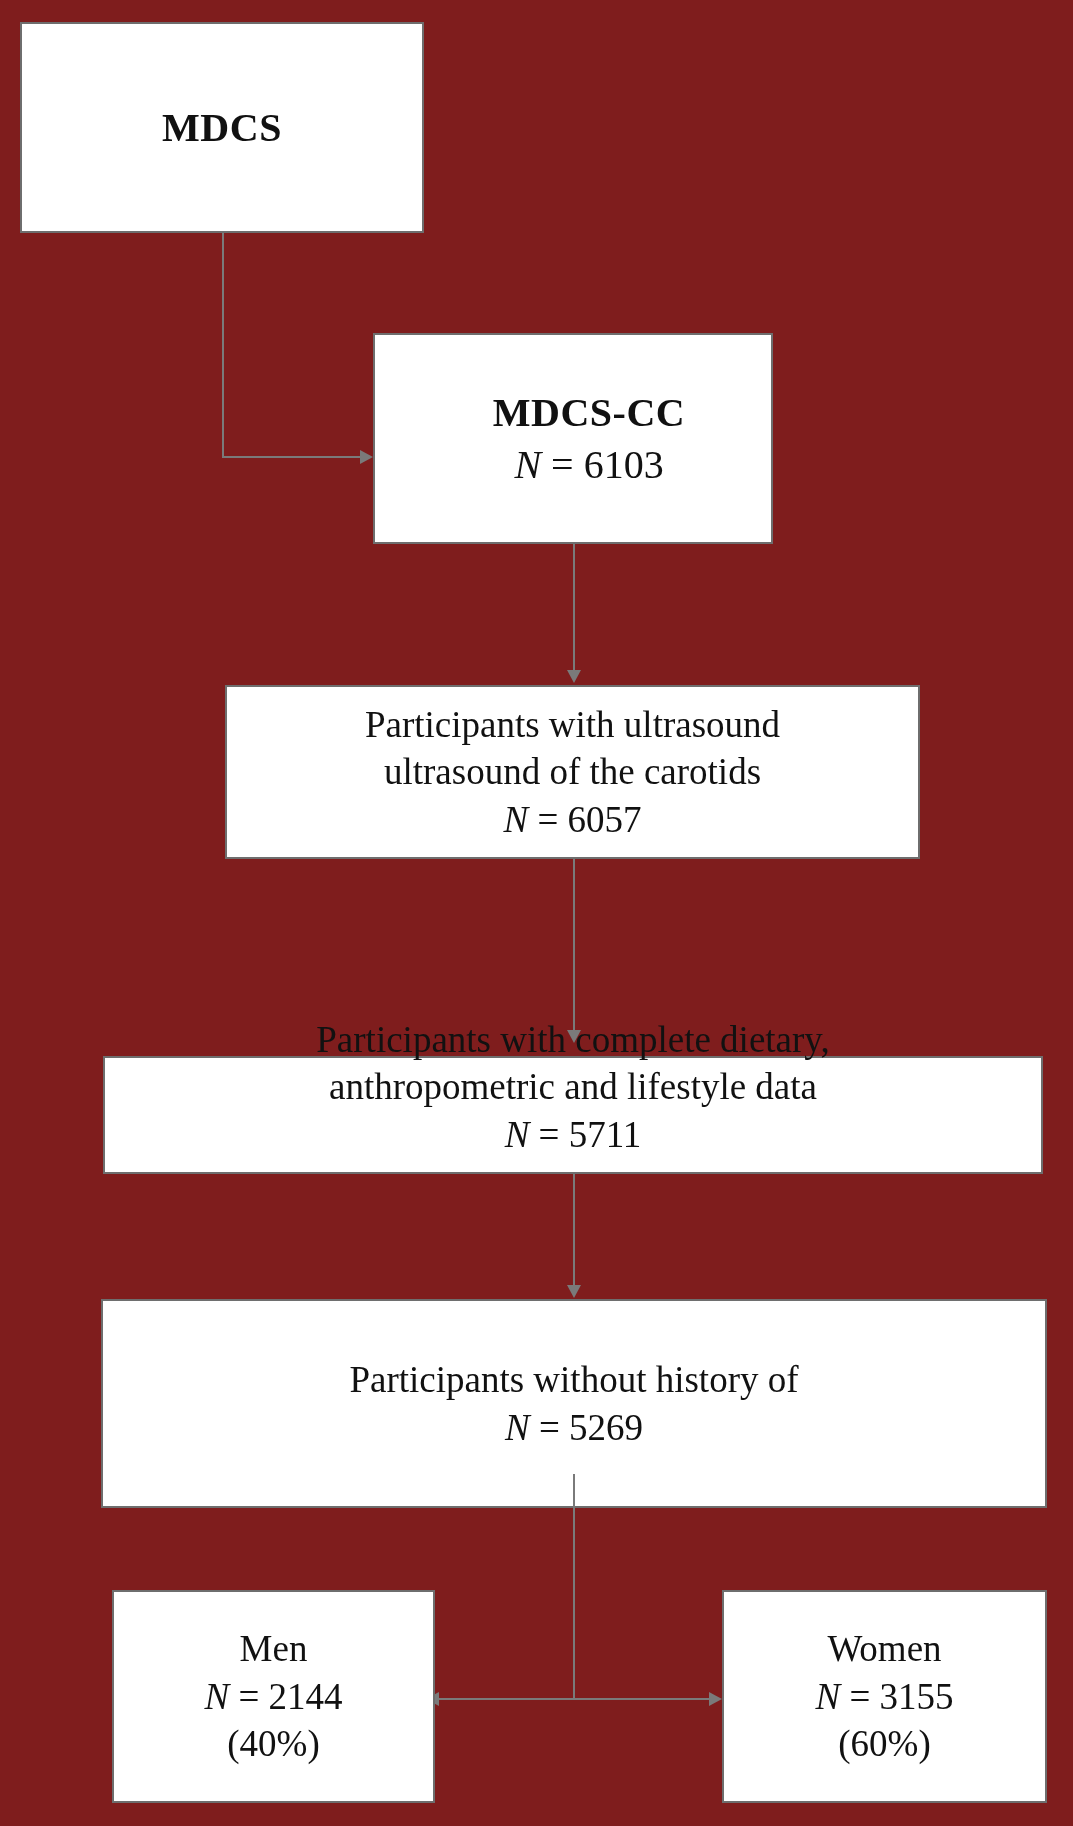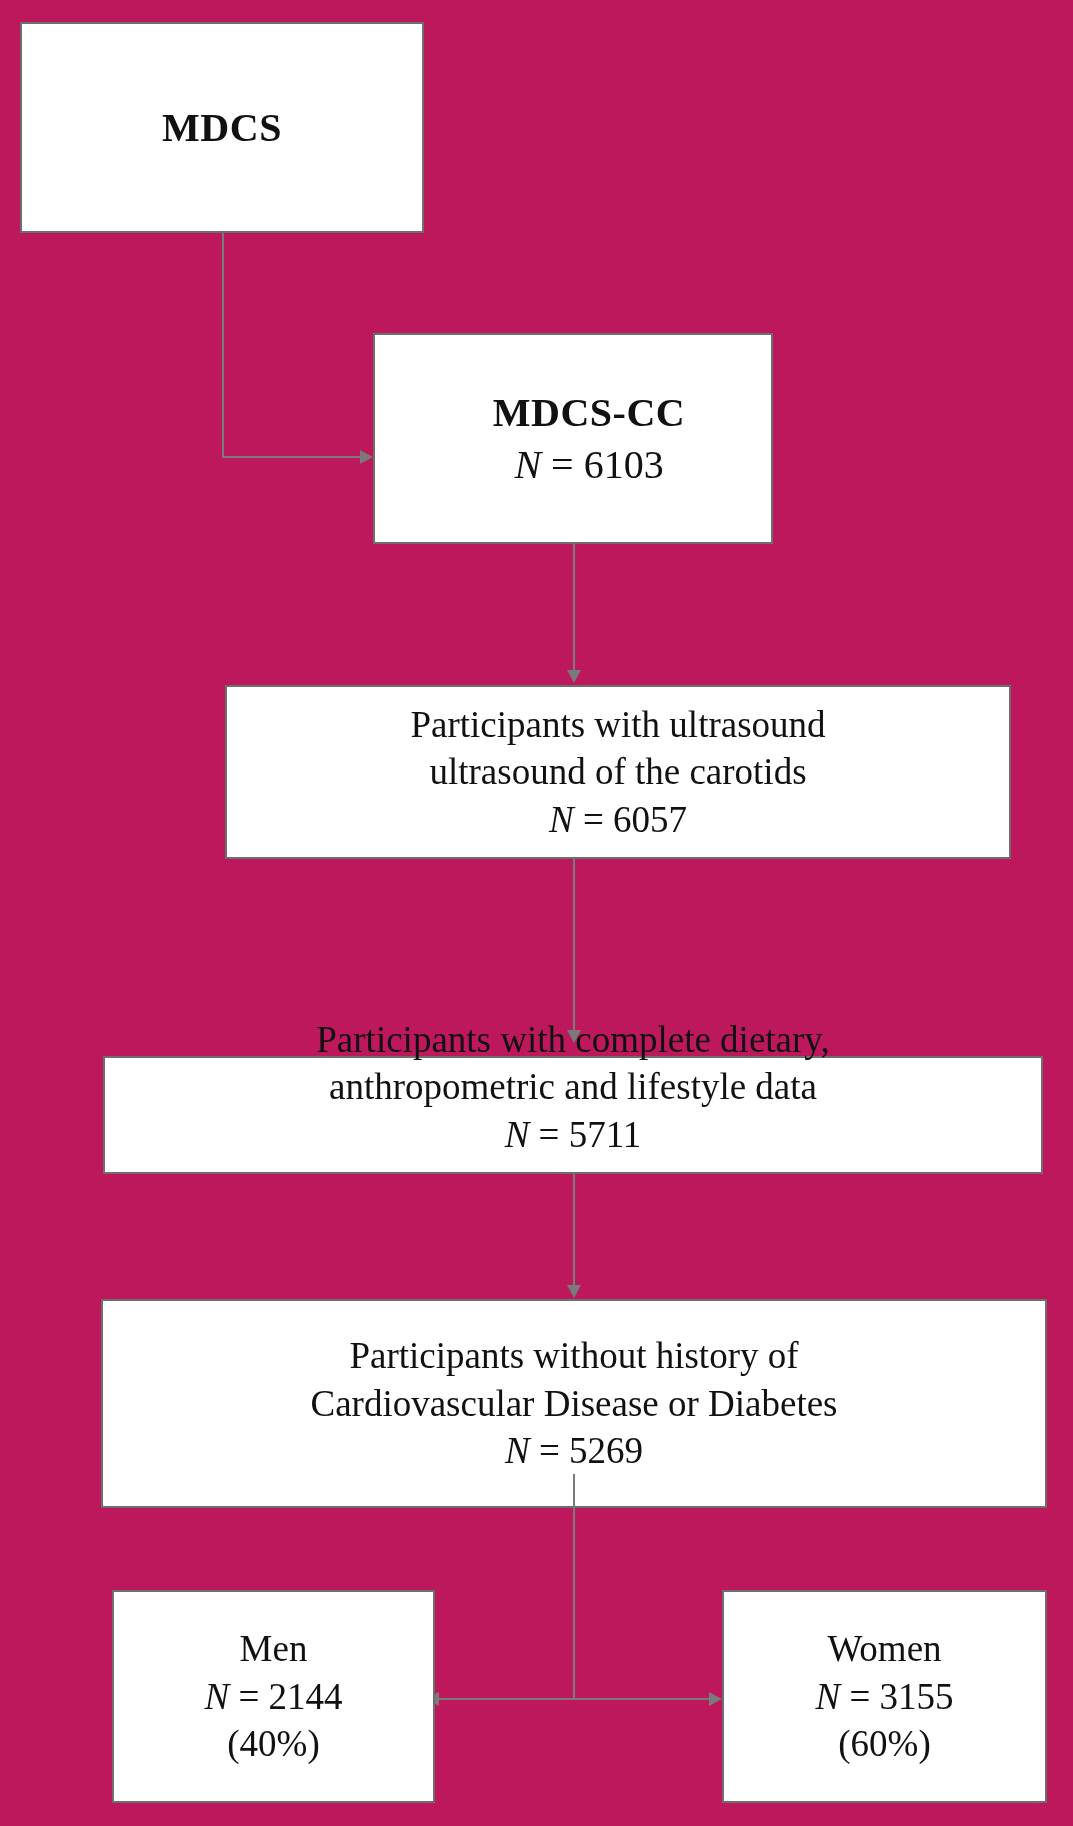--- a/index.html
+++ b/index.html
@@ -9,21 +9,21 @@
     background: #ffffff;
   }
   body {
     font-family: "Liberation Serif", "DejaVu Serif", serif;
     color: #111111;
   }
   #canvas {
     position: relative;
     width: 1073px;
     height: 1826px;
-    background: #be185d;
+    background: #7f1d1d;
     overflow: hidden;
   }
   .flow-box {
     position: absolute;
     box-sizing: border-box;
     border: 2px solid #6e6e6e;
     background: #ffffff;
     display: flex;
     flex-direction: column;
     align-items: center;
@@ -70,21 +70,21 @@
     width: 0;
     height: 0;
     border-top: 7px solid transparent;
     border-bottom: 7px solid transparent;
     border-right: 13px solid #7a7a7a;
   }
 
   
   #box-mdcs      { left:20px;  top:22px;   width:404px; height:211px; font-size:40px; }
   #box-mdcs-cc   { left:373px; top:333px;  width:400px; height:211px; font-size:40px;padding-left:32px; }
-  #box-ultrasound{ left:225px; top:685px;  width:786px; height:174px; font-size:37px; }
+  #box-ultrasound{ left:225px; top:685px;  width:695px; height:174px; font-size:37px; }
   #box-dietary   { left:103px; top:1056px; width:940px; height:118px; font-size:37px; }
   #box-history   { left:101px; top:1299px; width:946px; height:209px; font-size:37px; }
   #box-men       { left:112px; top:1590px; width:323px; height:213px; font-size:37px; }
   #box-women     { left:722px; top:1590px; width:325px; height:213px; font-size:37px; }
 
   #box-dietary   { justify-content:flex-start; padding-top:2px; }
   #box-dietary .line:first-child { margin-top:-44px; }
 </style>
 </head>
 <body>
@@ -120,21 +120,20 @@
     <span class="line">Participants with complete dietary,</span>
     <span class="line">anthropometric and lifestyle data</span>
     <span class="line n-line"><span class="nv">N</span>&nbsp;<span>=</span>&nbsp;<span>5711</span></span>
   </div>
 
   <div class="v-line" style="left:573px; top:1174px; height:112px;"></div>
   <div class="arrow-down" style="left:567px; top:1285px;"></div>
 
   <div class="flow-box" id="box-history">
     <span class="line">Participants without history of</span>
-    <span class="line">Cardiovascular Disease or Diabetes</span>
     <span class="line n-line"><span class="nv">N</span>&nbsp;<span>=</span>&nbsp;<span>5269</span></span>
   </div>
 
   <div class="v-line" style="left:573px; top:1474px; height:226px;"></div>
   <div class="h-line" style="left:438px; top:1698px; width:272px;"></div>
   <div class="arrow-left" style="left:426px; top:1692px;"></div>
   <div class="arrow-right" style="left:709px; top:1692px;"></div>
 
   <div class="flow-box" id="box-men">
     <span class="line">Men</span>

